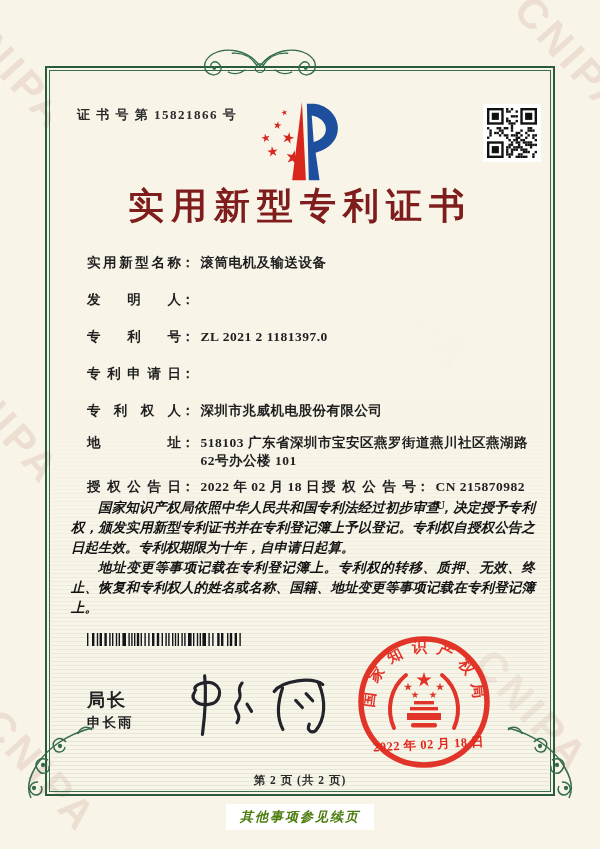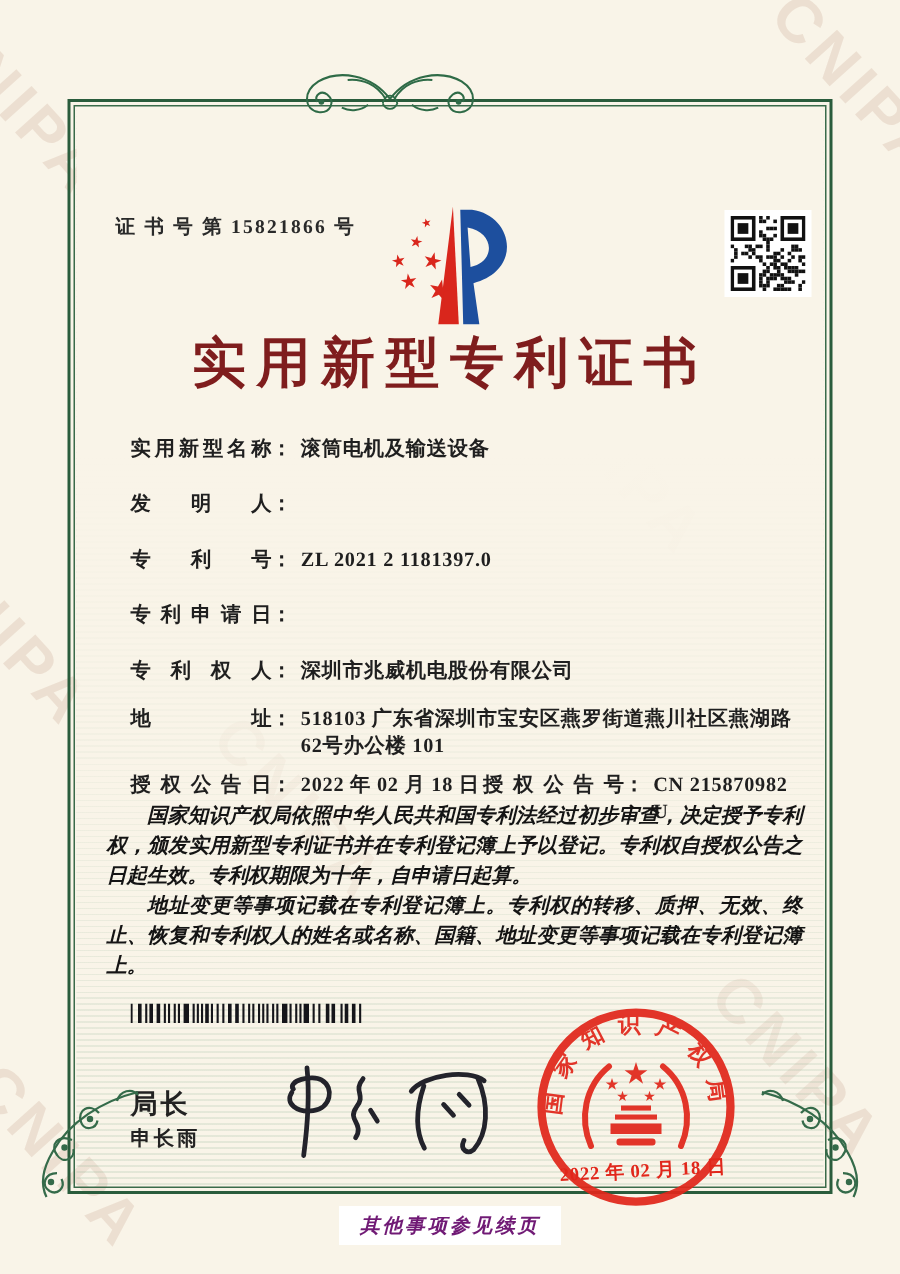--- a/index.html
+++ b/index.html
@@ -13,21 +13,21 @@
 
   
   .border-box { position:absolute; left:45px; top:66px; width:510px; height:730px;
                 border:2px solid #2a5c3c; z-index:2; }
   .inner-line { position:absolute; inset:2px; border:1px solid #3a6b4a; pointer-events:none; }
   .waves { position:absolute; inset:4px;
            background:repeating-linear-gradient(0deg, rgba(110,160,125,0.18) 0 1px, transparent 1px 4px); }
   .wavefade { position:absolute; inset:4px;
            background:linear-gradient(180deg, #f9f4e8 0%, #f9f4e8 32%, rgba(249,244,232,0.82) 55%, rgba(249,244,232,0.35) 78%, rgba(249,244,232,0.12) 100%); }
 
-  .content { position:absolute; inset:0; z-index:3;margin-top:36px; }
+  .content { position:absolute; inset:0; z-index:3; }
 
   .cert-no { position:absolute; left:30px; top:38px; font-size:13px; font-weight:bold;
              letter-spacing:1.5px; color:#2a2a2a; }
 
   .logo { position:absolute; left:203px; top:30px; }
   .qr-wrap { position:absolute; left:436px; top:36px; width:58px; height:58px; background:#fff; padding:4px; }
 
   .title { position:absolute; left:0; right:0; top:114px; text-align:center;
            font-size:36px; font-weight:bold; letter-spacing:7px; color:#7f1d1d; }
 
@@ -51,21 +51,21 @@
 
   .seal { position:absolute; left:307px; top:564px; opacity:0.93; }
   .seal-date { position:absolute; left:326px; top:668px; width:130px; font-size:12.5px; font-weight:bold;
                color:#e1271b; letter-spacing:0.5px; transform:rotate(-3deg); white-space:nowrap; }
 
   .page-num { position:absolute; left:0; right:0; top:705px; text-align:center; font-size:11.5px;
               font-weight:bold; color:#2a2a2a; letter-spacing:1px; }
 
   .note-wrap { position:absolute; left:0; right:0; top:804px; text-align:center; z-index:4; }
   .note { display:inline-block; background:#ffffff; padding:4px 14px; font-size:13px; font-weight:bold;
-          font-style:italic; color:#701a75; letter-spacing:2px; }
+          font-style:italic; color:#4d7c0f; letter-spacing:2px; }
 
   .ornament-top { position:absolute; left:187px; top:44px; z-index:4; }
   .corner-bl { position:absolute; left:18px; top:720px; z-index:4; }
   .corner-br { position:absolute; left:502px; top:720px; z-index:4; transform:scaleX(-1); }
 </style>
 </head>
 <body>
 
 <div class="page">
 

